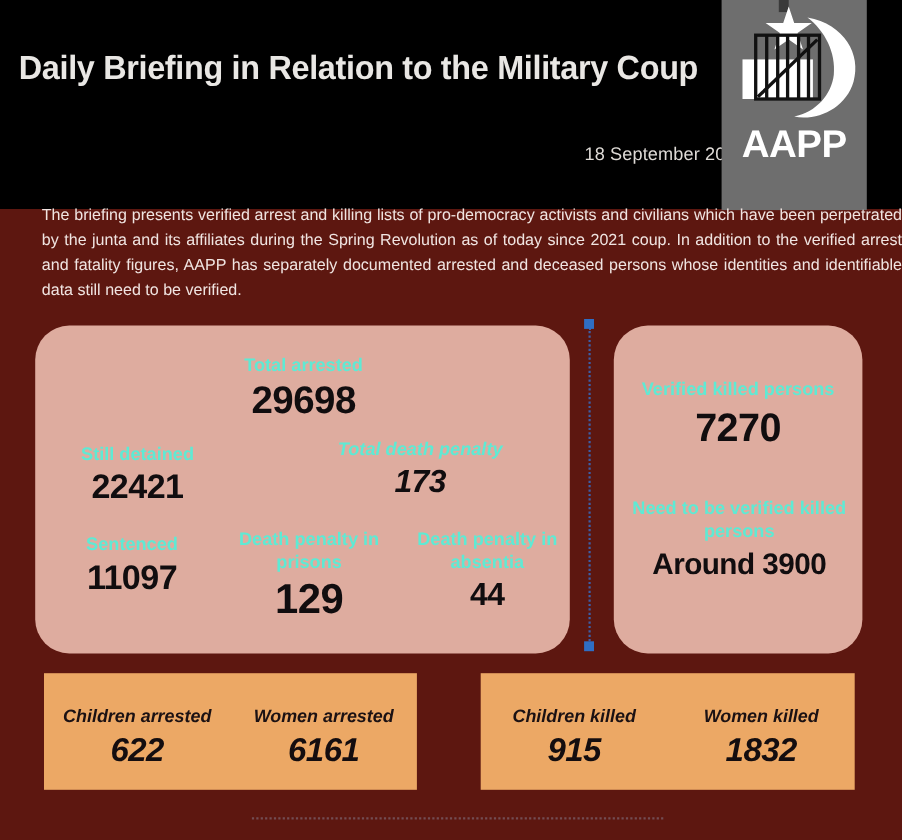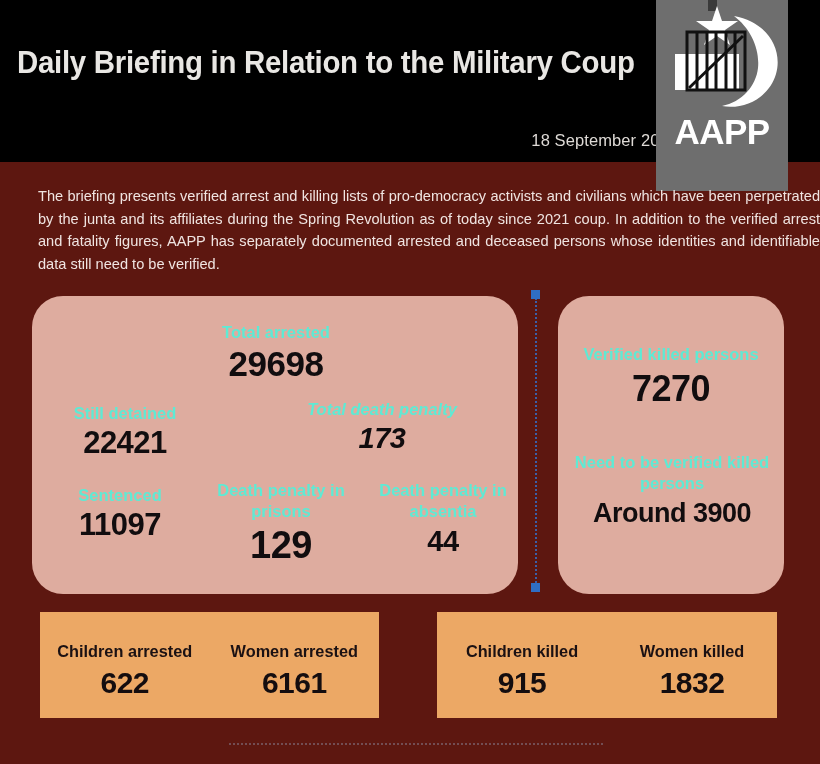--- a/index.html
+++ b/index.html
@@ -20,21 +20,21 @@
     height: 764px;
     background: #5d1710;
   }
 
   
   .header-bar {
     position: absolute;
     left: 0;
     top: 0;
     width: 820px;
-    height: 162px;
+    height: 190px;
     background: #000000;
   }
   .header-title {
     position: absolute;
     left: 17px;
     top: 46px;
     width: 660px;
     font-size: 30.5px;
     font-weight: bold;
     color: #e9e7e4;
@@ -172,20 +172,21 @@
 
   .stat-need-verified { left: 570px; top: 452px; width: 204px; }
   .stat-need-verified .stat-value { font-size: 27px; margin-top: 5px; }
 
   
   .band {
     position: absolute;
     background: #eca865;
     color: #1a1012;
     display: flex;
+    font-style: italic;
   }
   .band-arrested { left: 40px; top: 612px; width: 339px; height: 106px; }
   .band-killed   { left: 437px; top: 612px; width: 340px; height: 106px; }
 
   .band-cell {
     flex: 1 1 50%;
     text-align: center;
     padding-top: 29px;
     box-sizing: border-box;
   }

